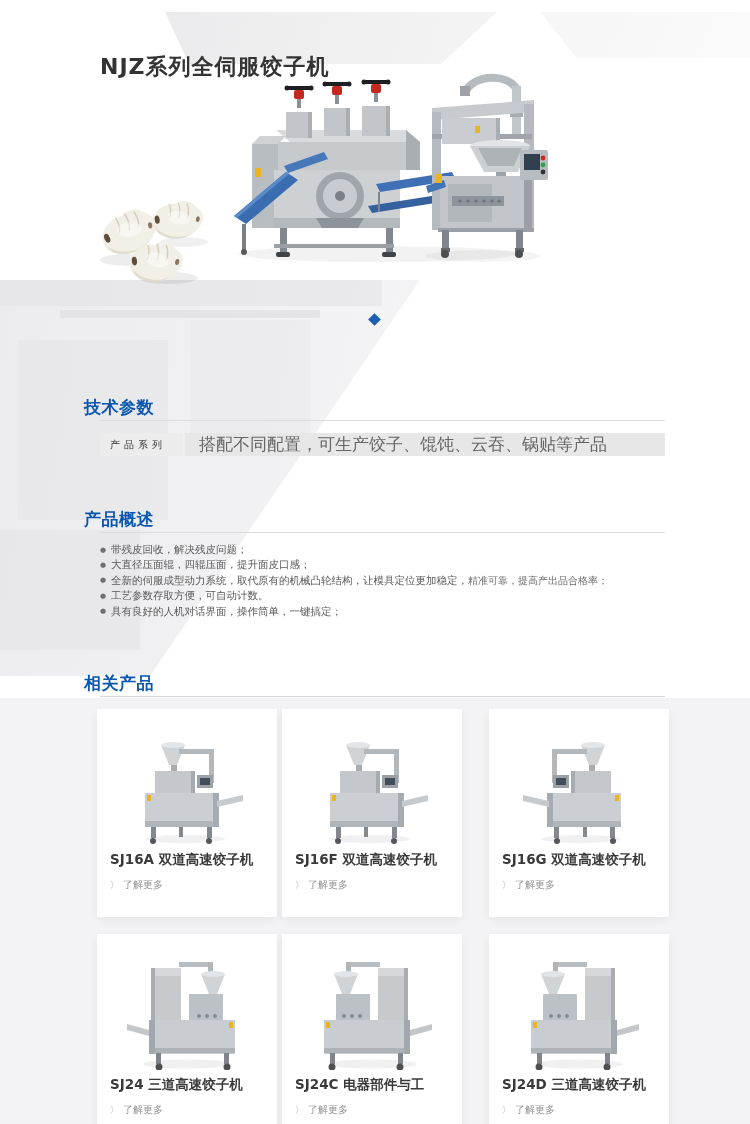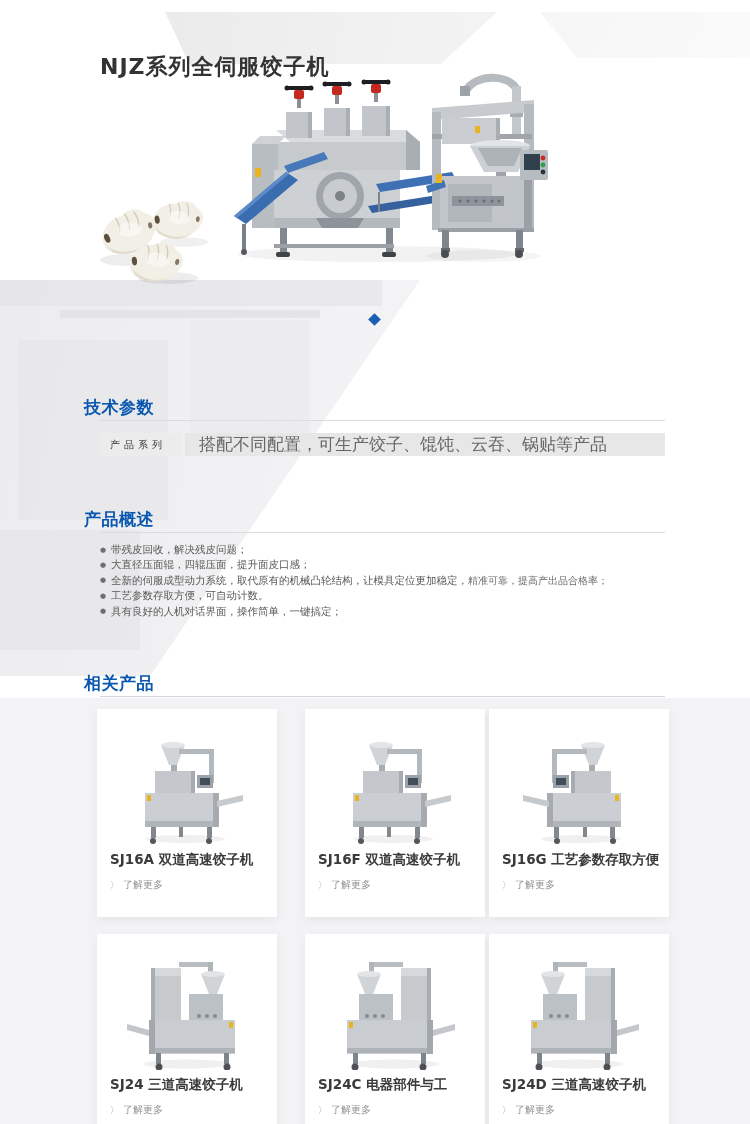--- a/index.html
+++ b/index.html
@@ -43,21 +43,21 @@
   
   .ov-list { position:absolute; left:100px; top:531px; width:575px; list-style:none; }
   .ov-list li { font-size:10.5px; line-height:12.3px; color:#595959; margin-bottom:2.2px; white-space:nowrap; }
   .ov-dot { font-size:7px; color:#6f6f6f; margin-right:5px; vertical-align:1.5px; }
   .ov-small { font-size:10px; color:#6a6a6a; }
 
   
   .rel-bg { position:absolute; left:0; top:686px; width:750px; height:438px; background:#f3f3f5; }
   .card { position:absolute; width:180px; height:208px; background:#ffffff; box-shadow:0 3px 10px rgba(0,0,0,0.06); cursor:pointer; }
   .card.r1 { top:697px; } .card.r2 { top:922px; }
-  .card.c1 { left:97px; } .card.c2 { left:305px; } .card.c3 { left:489px; }
+  .card.c1 { left:97px; } .card.c2 { left:282px; } .card.c3 { left:489px; }
   .card-machine { position:absolute; left:30px; top:26px; width:120px; height:110px; }
   .card.flip .card-machine { transform:scaleX(-1); }
   .card-title { position:absolute; left:13px; top:142px; font-size:13.5px; font-weight:bold; color:#3a3a3a; white-space:nowrap; }
   .card-more { position:absolute; left:13px; top:169px; font-size:10px; color:#919191; display:flex; align-items:center; }
   .card-more .chev { font-size:9px; margin-right:4px; color:#9a9a9a; }
 
   .defs-holder { position:absolute; width:0; height:0; overflow:hidden; }
 </style>
 </head>
 <body>
@@ -287,21 +287,21 @@
     <div class="card-title">SJ16F 双道高速饺子机</div>
     <div class="card-more">
         <span class="chev">〉</span>
         <span>了解更多</span>
       </div>
   </div>
   <div class="card r1 c3 flip">
     <svg class="card-machine" viewBox="0 0 120 110">
         <use href="#mA"></use>
       </svg>
-    <div class="card-title">SJ16G 工艺参数存取方便</div>
+    <div class="card-title">SJ16G 双道高速饺子机</div>
     <div class="card-more">
         <span class="chev">〉</span>
         <span>了解更多</span>
       </div>
   </div>
 
   <div class="card r2 c1 flip">
     <svg class="card-machine" viewBox="0 0 120 110">
         <use href="#mB"></use>
       </svg>

